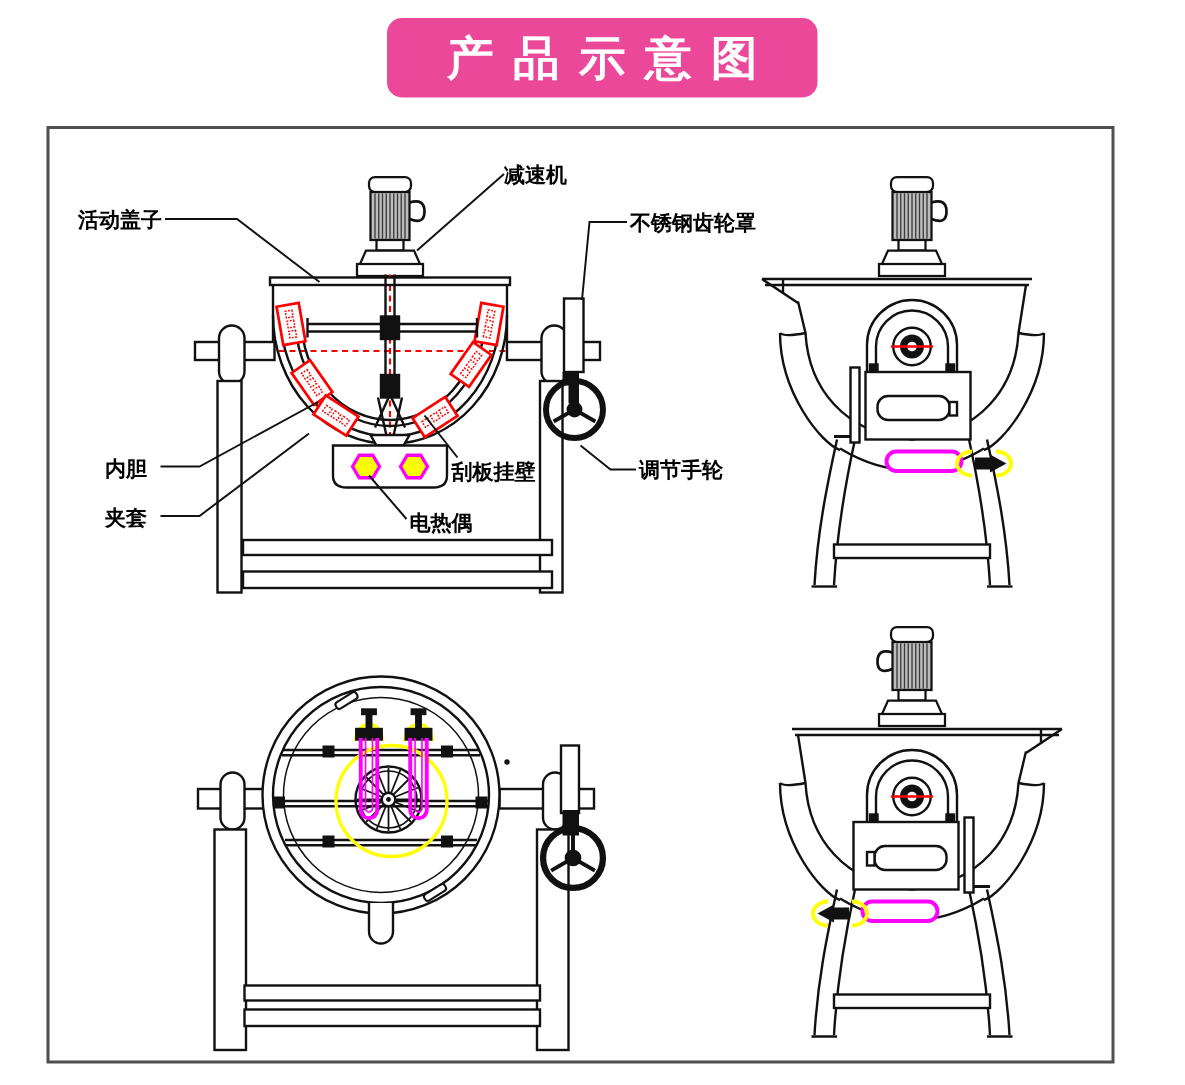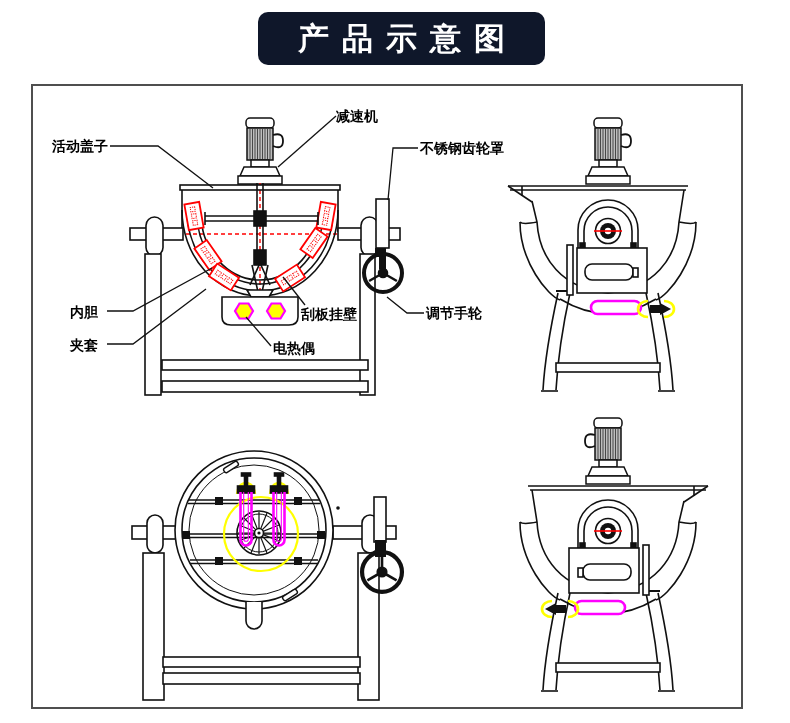--- a/index.html
+++ b/index.html
@@ -1,21 +1,21 @@
 <!DOCTYPE html>
 <html><head>
 <meta charset="utf-8">
 <style>
   html,body{margin:0;padding:0;background:#ffffff;}
   .stage{position:relative;width:790px;height:723px;background:#fff;overflow:hidden;
          font-family:"Liberation Sans", sans-serif;}
   .frame{position:absolute;left:31px;top:84px;width:712px;height:625px;
          border:2px solid #4f4f4f;box-sizing:border-box;}
   .banner{position:absolute;left:258px;top:12px;width:287px;height:53px;
-          background:#0f172a;border-radius:10px;display:flex;align-items:center;
+          background:#ec4899;border-radius:10px;display:flex;align-items:center;
           justify-content:center;}
   .banner span{color:#ffffff;font-size:31px;font-weight:bold;letter-spacing:13px;
                text-indent:13px;white-space:nowrap;}
   svg{position:absolute;left:0;top:0;}
   svg text{font-family:"Liberation Sans", sans-serif;font-size:14px;font-weight:700;fill:#000;}
 </style>
 </head>
 <body>
 
 <div class="stage">

